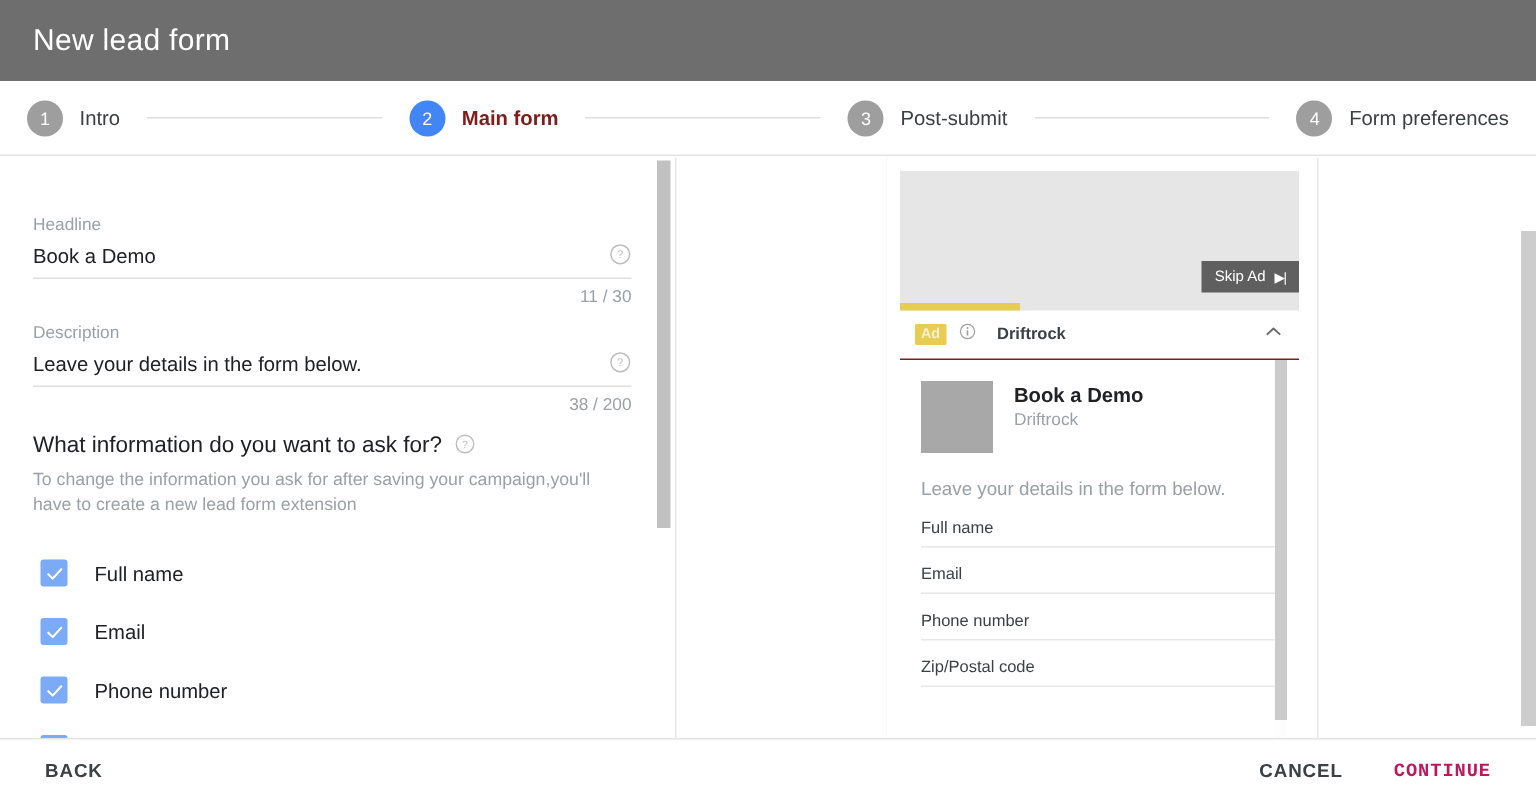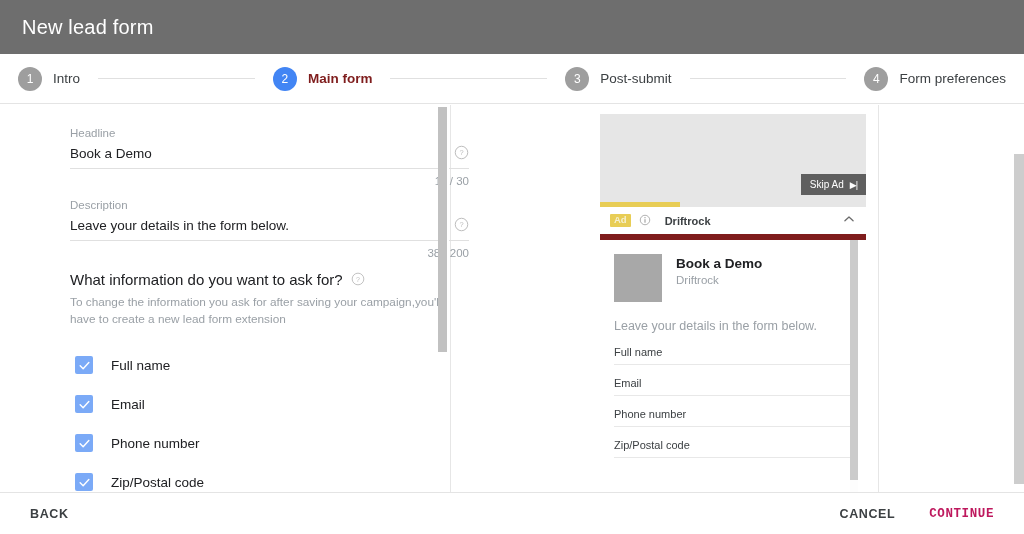--- a/index.html
+++ b/index.html
@@ -72,25 +72,24 @@
   .vdivider {
     position: absolute; top: 0; width: 1px; height: 387px;
     background: #e6e6e6;
   }
   .vdivider.d1 { left: 450px; }
   .vdivider.d2 { left: 591px; }
   .vdivider.d3 { left: 878px; }
 
   
   .form-panel {
-    position: absolute; left: 0; top: 0;
+    position: absolute; left: 0; top: 17px;
     width: 443px; height: 387px;
     padding: 22px 22px 0 22px;
     overflow: hidden;
-    margin-left: 48px;
   }
   .field { margin-bottom: 6px; }
   .field .flabel {
     font-size: 11.5px;
     color: #9aa0a6;
     margin-bottom: 6px;
   }
   .field .frow {
     display: flex; align-items: flex-end;
     justify-content: space-between;
@@ -190,21 +189,21 @@
     width: 266px; height: 5px;
     background: transparent;
   }
   .progress-fill {
     height: 5px; background: #e8cd55;
   }
 
   .ad-row {
     display: flex; align-items: center;
     height: 33px; padding: 0 10px;
-    border-bottom: 6px solid #7f1d1d;
+    border-bottom: 1px solid #7f1d1d;
   }
   .ad-badge {
     background: #e8cd55; color: #f6f0d0;
     font-size: 9.5px; font-weight: bold;
     padding: 1.5px 4px; border-radius: 1px;
     line-height: 1.1;
   }
   .info-icon { margin-left: 8px; display: block; }
   .ad-name {
     margin-left: 14px;

